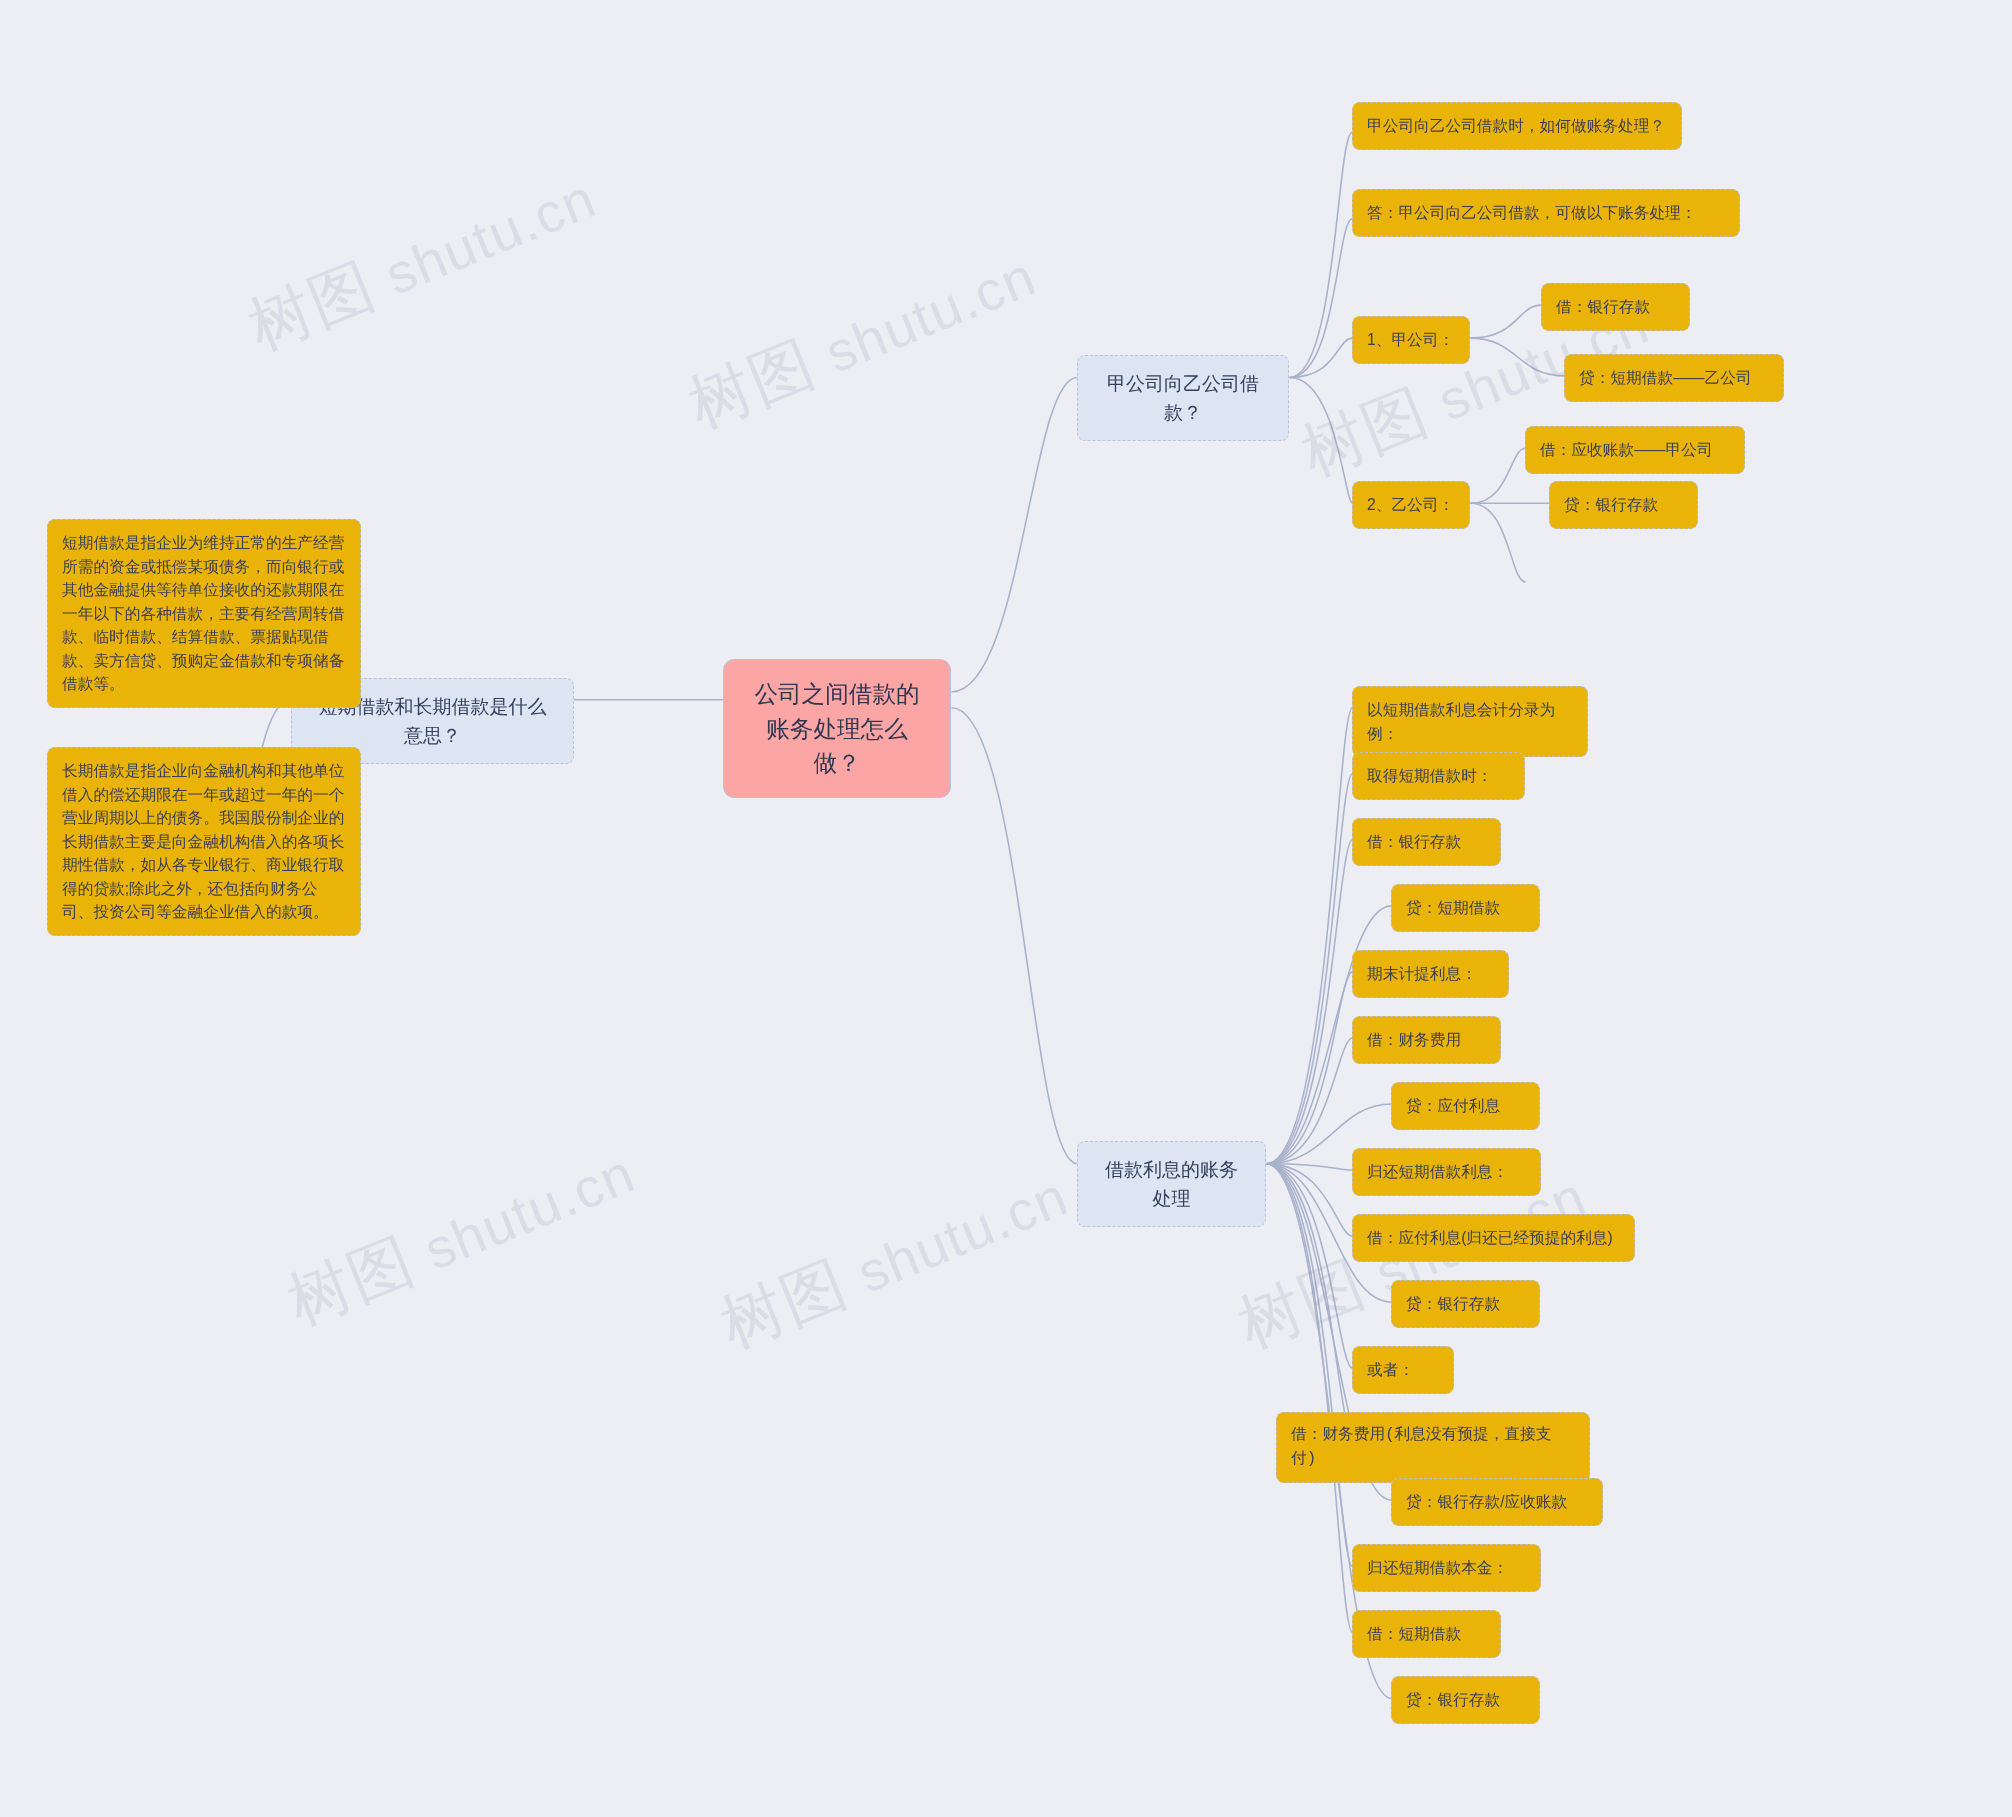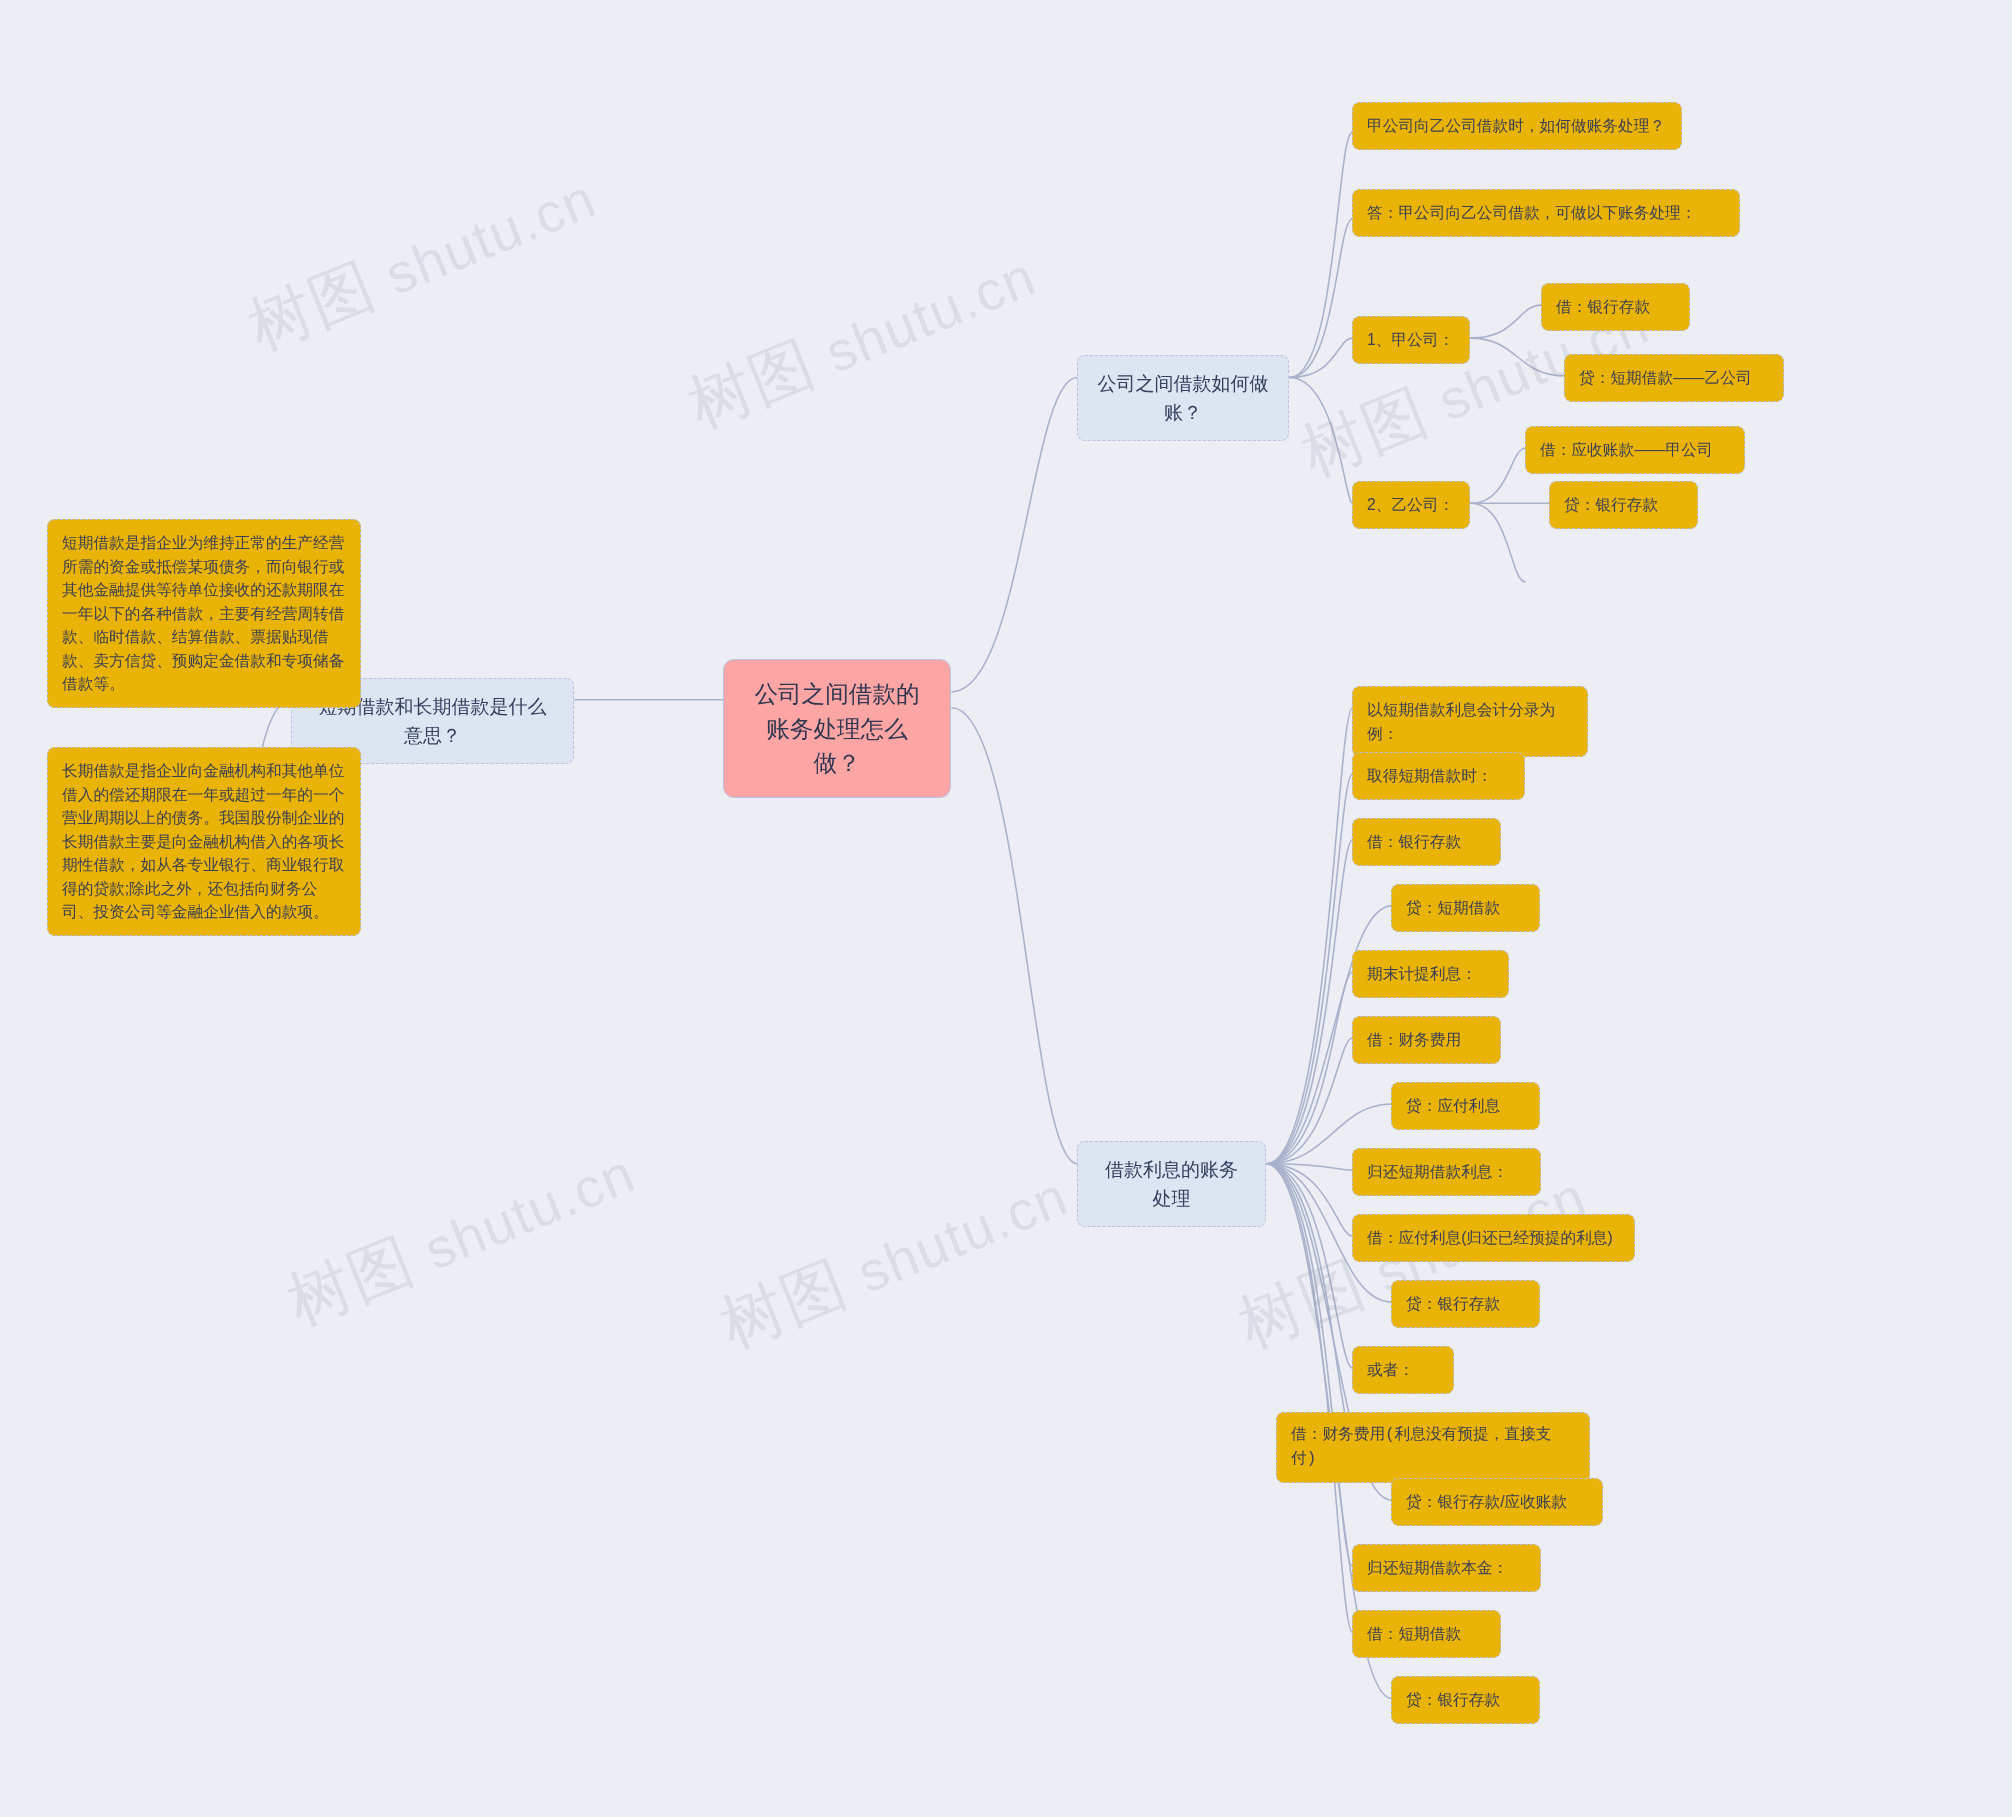--- a/index.html
+++ b/index.html
@@ -76,21 +76,21 @@
   <div class="inner">短期借款和长期借款是什么意思？</div>
 </div>
 <div class="node" style="left:47px;top:519px;width:314px;">
   <div class="inner tight">短期借款是指企业为维持正常的生产经营所需的资金或抵偿某项债务，而向银行或其他金融提供等待单位接收的还款期限在一年以下的各种借款，主要有经营周转借款、临时借款、结算借款、票据贴现借款、卖方信贷、预购定金借款和专项储备借款等。</div>
 </div>
 <div class="node" style="left:47px;top:747px;width:314px;">
   <div class="inner tight">长期借款是指企业向金融机构和其他单位借入的偿还期限在一年或超过一年的一个营业周期以上的债务。我国股份制企业的长期借款主要是向金融机构借入的各项长期性借款，如从各专业银行、商业银行取得的贷款;除此之外，还包括向财务公司、投资公司等金融企业借入的款项。</div>
 </div>
 
 <div class="node branch" style="left:1077px;top:355px;width:212px;">
-  <div class="inner">公司之间借款如何做账？</div>
+  <div class="inner">甲公司向乙公司借款？</div>
 </div>
 <div class="node" style="left:1352px;top:102px;width:330px;">
   <div class="inner tight">甲公司向乙公司借款时，如何做账务处理？</div>
 </div>
 <div class="node" style="left:1352px;top:189px;width:388px;">
   <div class="inner tight">答：甲公司向乙公司借款，可做以下账务处理：</div>
 </div>
 <div class="node" style="left:1352px;top:316px;width:118px;">
   <div class="inner tight">1、甲公司：</div>
 </div>

